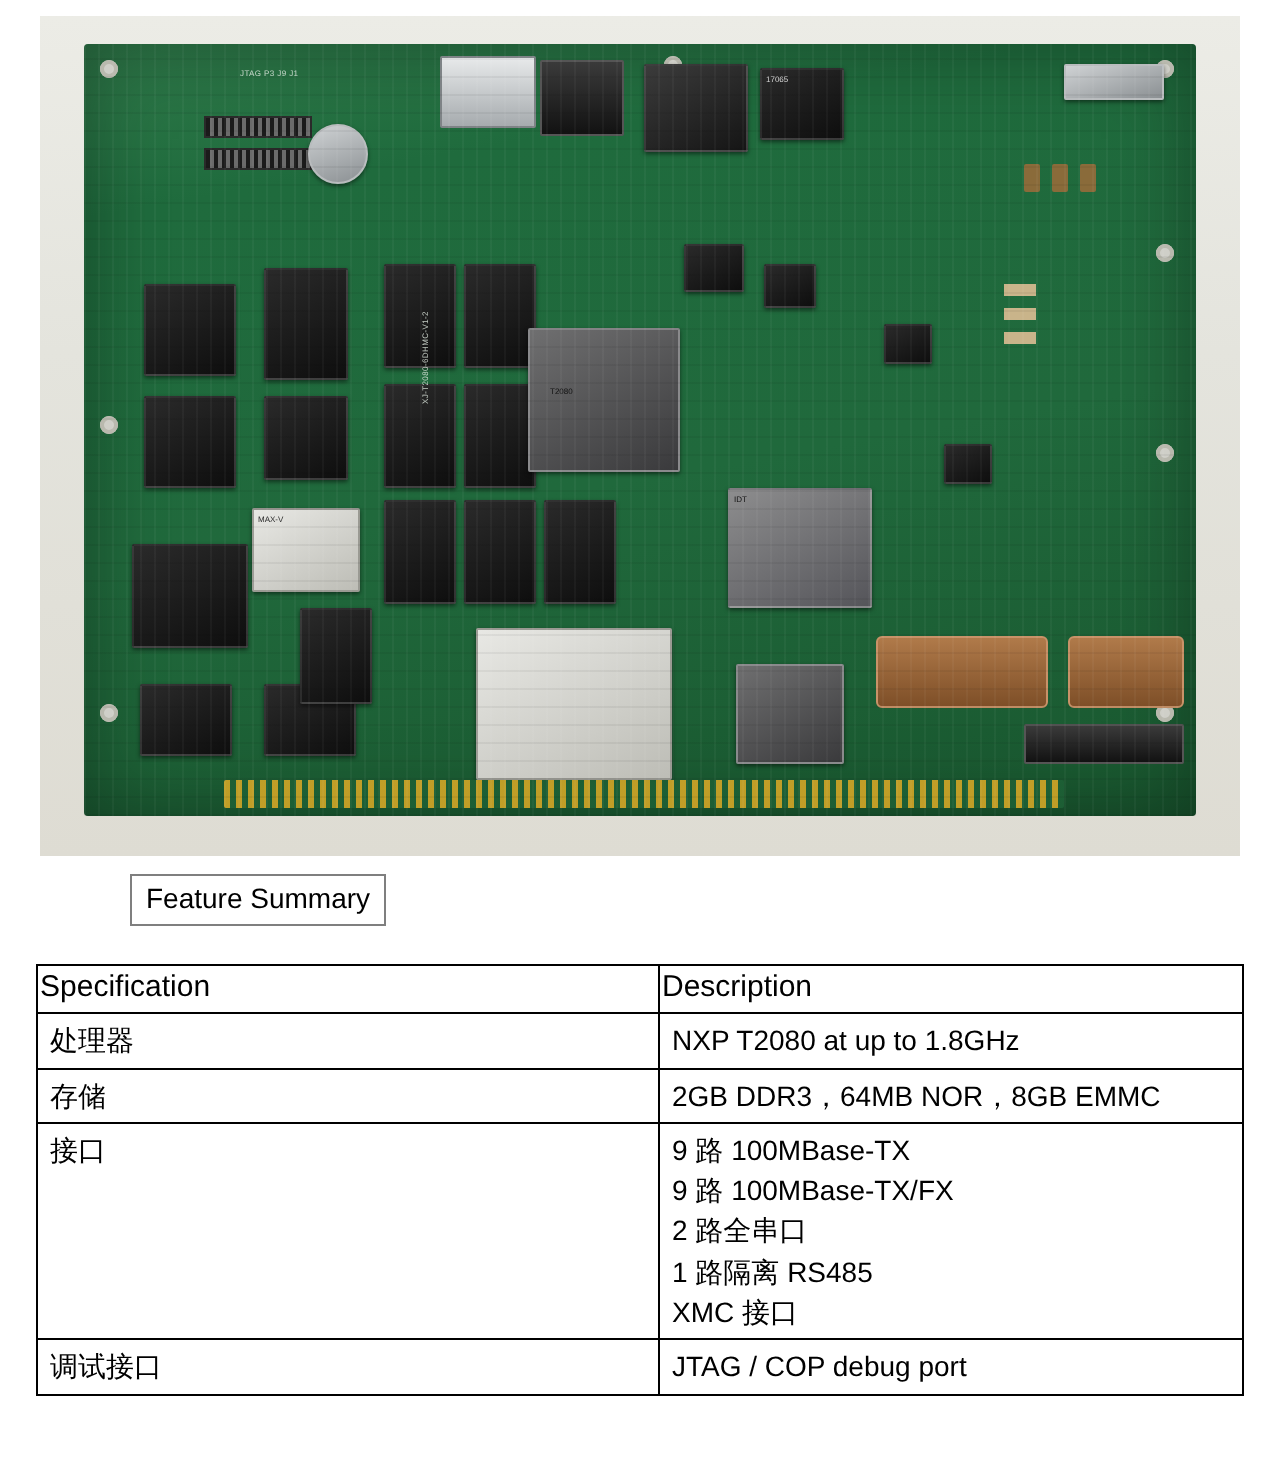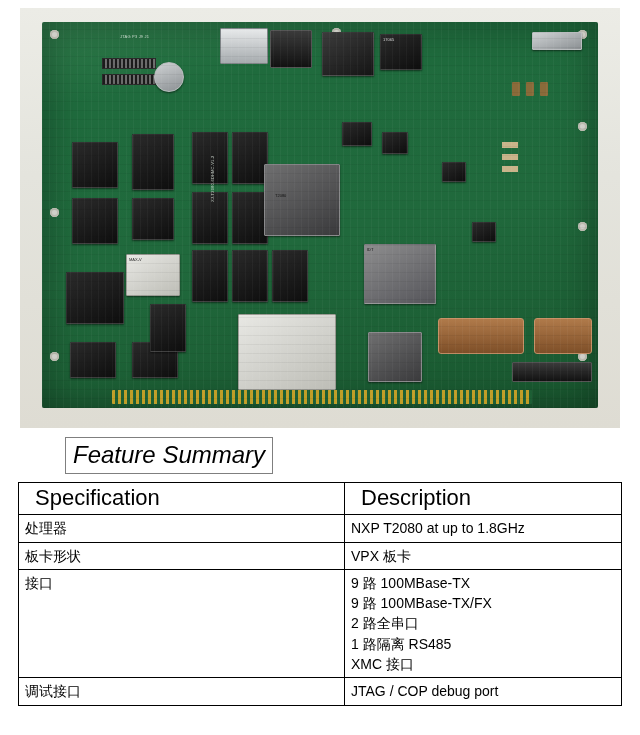--- a/index.html
+++ b/index.html
@@ -151,24 +151,23 @@
   }
 
   
   .feature-box {
     position: absolute;
     left: 65px;
     top: 437px;
     padding: 4px 7px 5px 7px;
     border: 1px solid #7f7f7f;
     background: #fff;
-    font-size: 24px;
+    font-size: 14px;
     line-height: 1.1;
     font-family: "Liberation Sans", sans-serif;
-    font-style: italic;
   }
 
   
   .spec-table {
     position: absolute;
     left: 18px;
     top: 482px;
     width: 604px;
     border-collapse: collapse;
     table-layout: fixed;
@@ -177,22 +176,22 @@
   .spec-table td {
     border: 1px solid #000;
     vertical-align: top;
     padding: 3px 6px;
     font-size: 14px;
     font-family: "Liberation Sans", sans-serif;
     line-height: 1.45;
   }
   .spec-table td.col1 { width: 303px; }
   .spec-table tr.head td {
-    font-size: 22px;
-    padding: 2px 6px 4px 16px;
+    font-size: 15px;
+    padding: 2px 6px 4px 1px;
     line-height: 1.15;
   }
   .cell-lines div { white-space: nowrap; }
 </style>
 </head>
 <body>
 
 <div class="photo-wrap">
   <div class="photo-bg"></div>
 
@@ -279,22 +278,22 @@
   <tbody>
       <tr class="head">
     <td class="col1">Specification</td>
     <td>Description</td>
   </tr>
   <tr>
     <td class="col1">处理器</td>
     <td>NXP T2080 at up to 1.8GHz</td>
   </tr>
   <tr>
-    <td class="col1">板卡形状</td>
-    <td>VPX 板卡</td>
+    <td class="col1">存储</td>
+    <td>2GB DDR3，64MB NOR，8GB EMMC</td>
   </tr>
   <tr>
     <td class="col1">接口</td>
     <td class="cell-lines">
       <div>9 路 100MBase-TX</div>
       <div>9 路 100MBase-TX/FX</div>
       <div>2 路全串口</div>
       <div>1 路隔离 RS485</div>
       <div>XMC 接口</div>
     </td>

